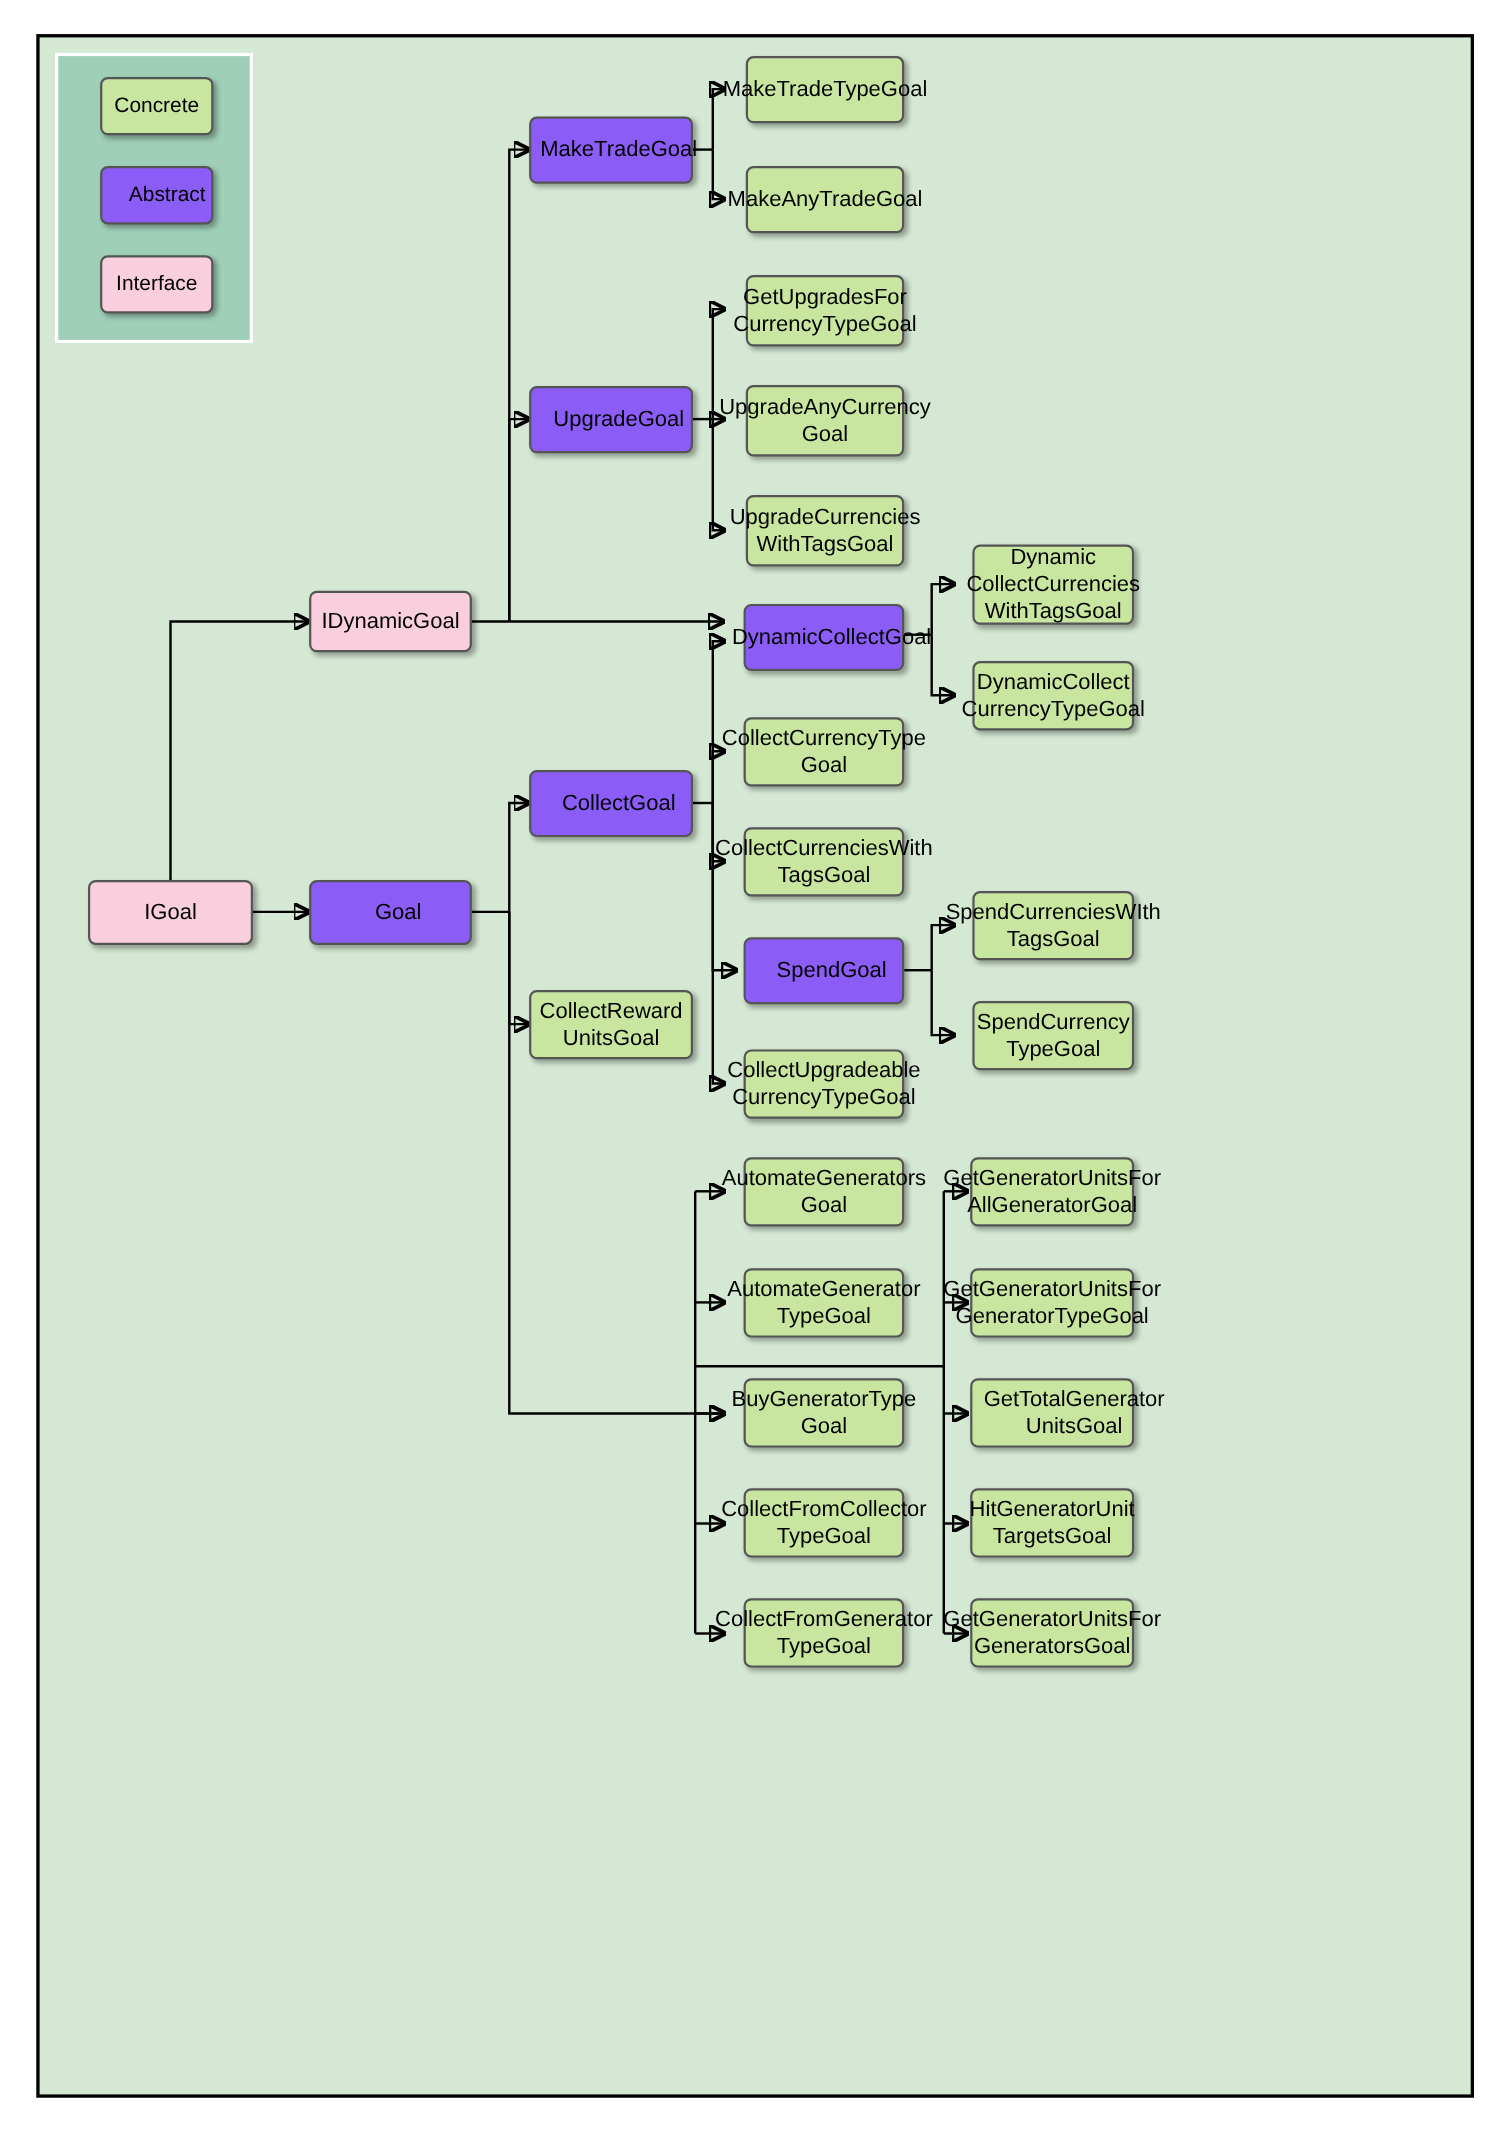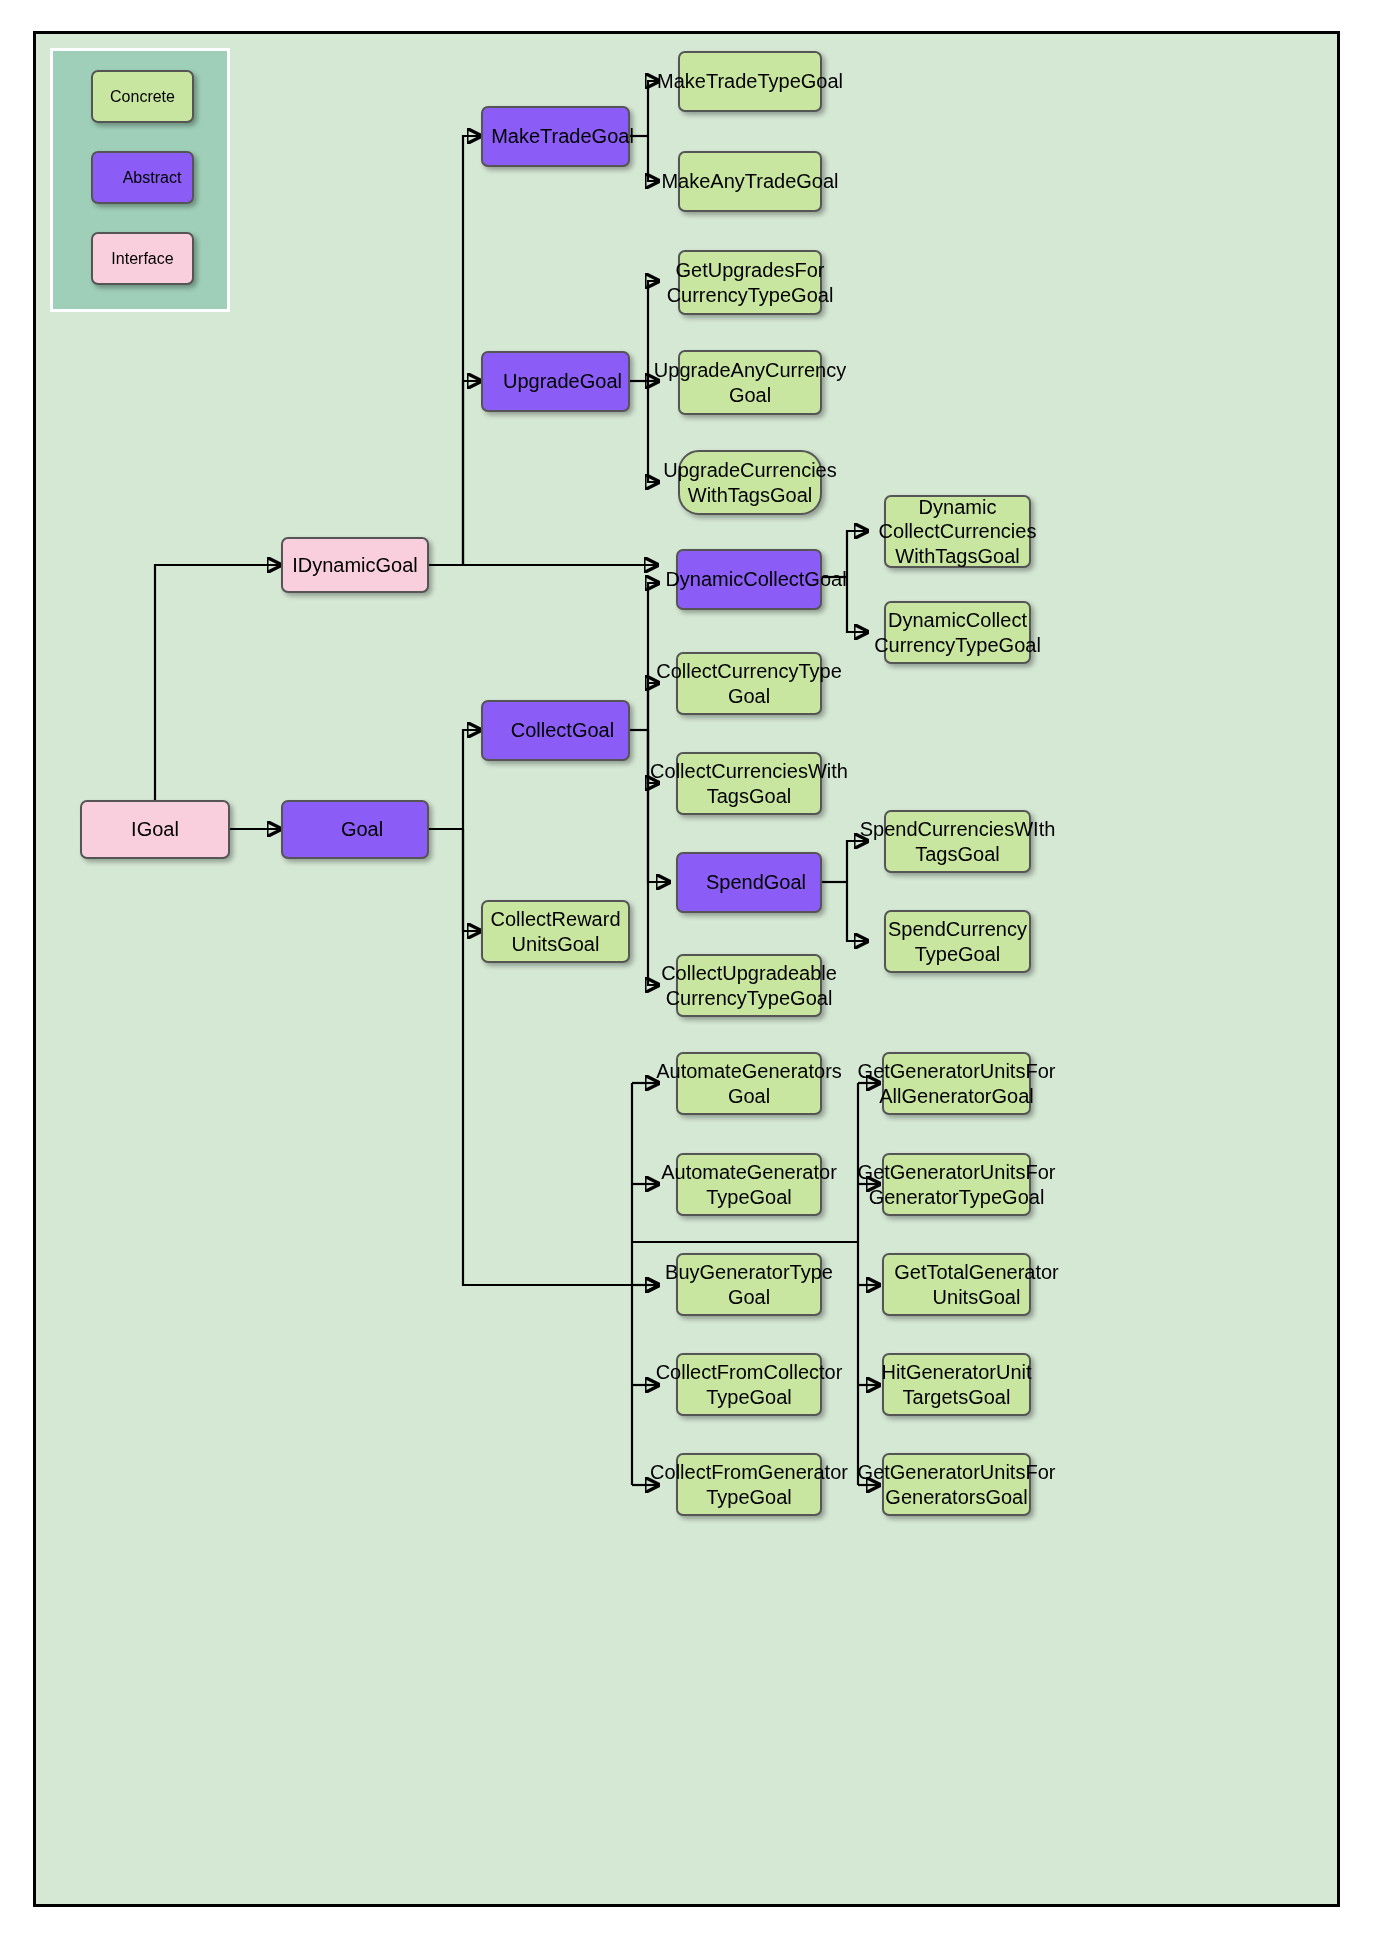--- a/index.html
+++ b/index.html
@@ -55,21 +55,21 @@
   .abstract { background: #8b5cf6; padding-left: 19px; }
   .interface { background: #f9cfdd; }
   .legend-node {
     position: absolute;
     box-sizing: border-box;
     border: 2px solid #555555;
     border-radius: 7px;
     display: flex;
     align-items: center;
     justify-content: center;
-    font-size: 16px;
+    font-size: 19px;
     color: #000;
     box-shadow: 3px 3px 5px rgba(0,0,0,0.32);
     width: 103px;
     height: 53px;
     left: 38px;
   }
   svg#edges {
     position: absolute;
     left: 0;
     top: 0;
@@ -187,21 +187,21 @@
   <div class="node concrete" style="left:678px; top:151px; width:144px; height:61px;">MakeAnyTradeGoal</div>
 
   <div class="node abstract" style="left:481px; top:351px; width:149px; height:61px;">UpgradeGoal</div>
 
   <div class="node concrete" style="left:678px; top:250px; width:144px; height:65px;">GetUpgradesFor
 CurrencyTypeGoal</div>
 
   <div class="node concrete" style="left:678px; top:350px; width:144px; height:65px;">UpgradeAnyCurrency
 Goal</div>
 
-  <div class="node concrete" style="left:678px; top:450px; width:144px; height:65px;border-radius:21px;">UpgradeCurrencies
+  <div class="node concrete" style="left:678px; top:450px; width:144px; height:65px;">UpgradeCurrencies
 WithTagsGoal</div>
 
   <div class="node abstract" style="left:676px; top:549px; width:146px; height:61px;">DynamicCollectGoal</div>
 
   <div class="node concrete" style="left:884px; top:495px; width:147px; height:73px;">Dynamic
 CollectCurrencies
 WithTagsGoal</div>
 
   <div class="node concrete" style="left:884px; top:601px; width:147px; height:63px;">DynamicCollect
 CurrencyTypeGoal</div>

